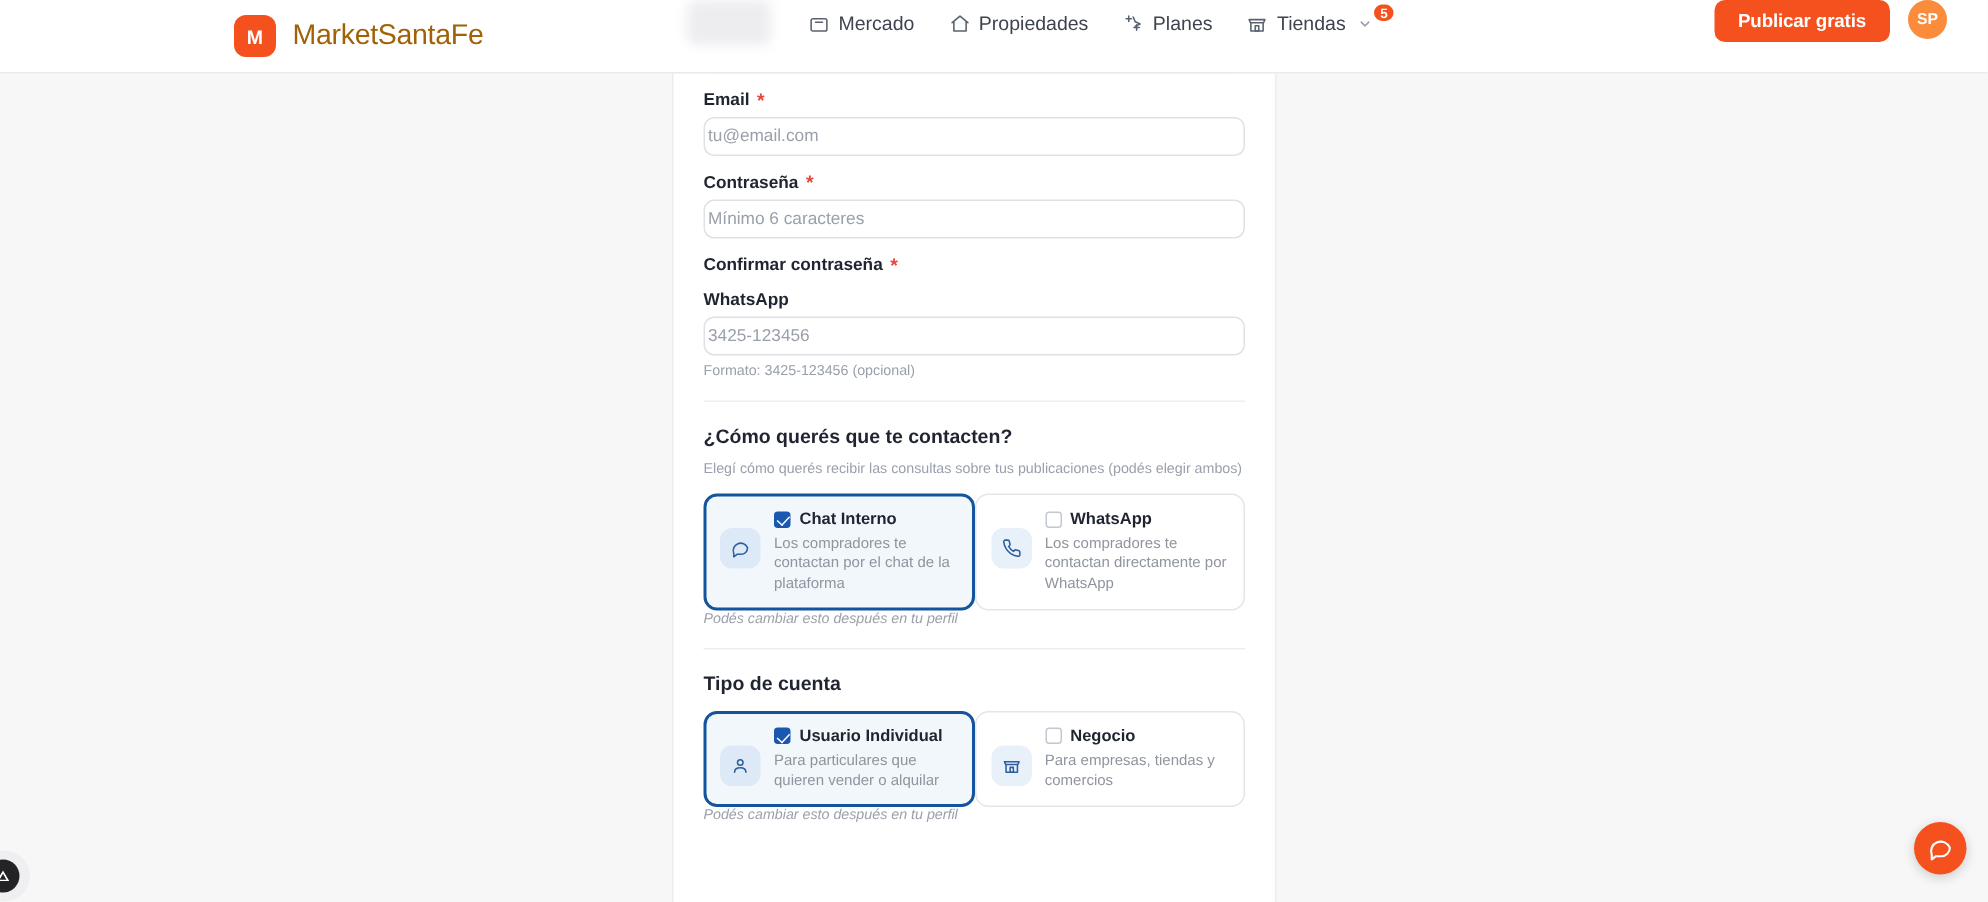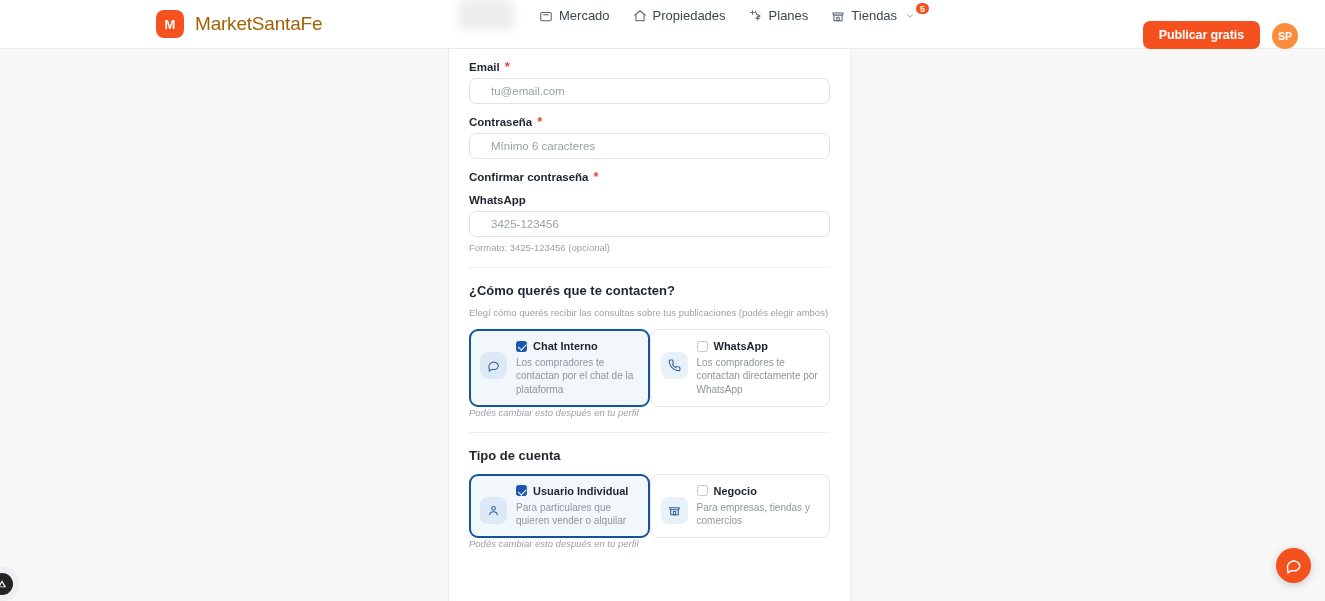--- a/index.html
+++ b/index.html
@@ -57,21 +57,21 @@
     position: absolute; top: 1px; right: -6px;
     min-width: 15px; height: 15px; padding: 0 4px;
     border-radius: 8px; background: #f4511e;
     color: #fff; font-size: 9px; font-weight: 700;
     display: flex; align-items: center; justify-content: center;
     border: 2px solid #fff;
   }
 
   .header-right {
     position: absolute; right: 27px; top: 0; height: 49px;
-    display: flex; align-items: flex-end; gap: 12px;
+    display: flex; align-items: flex-start; gap: 12px;
   }
   .cta-btn {
     background: #f4511e; color: #fff;
     border: none; border-radius: 7px;
     padding: 0 16px; height: 28px;
     font-size: 12.5px; font-weight: 700;
     font-family: "Liberation Sans", sans-serif;
     cursor: pointer; letter-spacing: -0.1px;
   }
   .avatar {
@@ -110,21 +110,21 @@
     display: flex; align-items: center; gap: 5px;
     margin-bottom: 5px;
   }
   .req { color: #e8453c; font-size: 13px; line-height: 1; }
   .input {
     width: 100%; height: 26px;
     border: 1px solid #dfe1e5; border-radius: 7px;
     background: #fff;
     font-family: "Liberation Sans", sans-serif;
     font-size: 11.5px; color: #2b3040;
-    padding: 0 21px; outline: none;
+    padding: 0 2px; outline: none;
   }
   .input::placeholder { color: #9aa0ab; }
   .hint {
     font-size: 9.5px; color: #9aa0ab; margin-top: 5px;
   }
 
   .divider {
     height: 1px; background: #eceef0; margin: 14px 0 0 0;
   }
 

